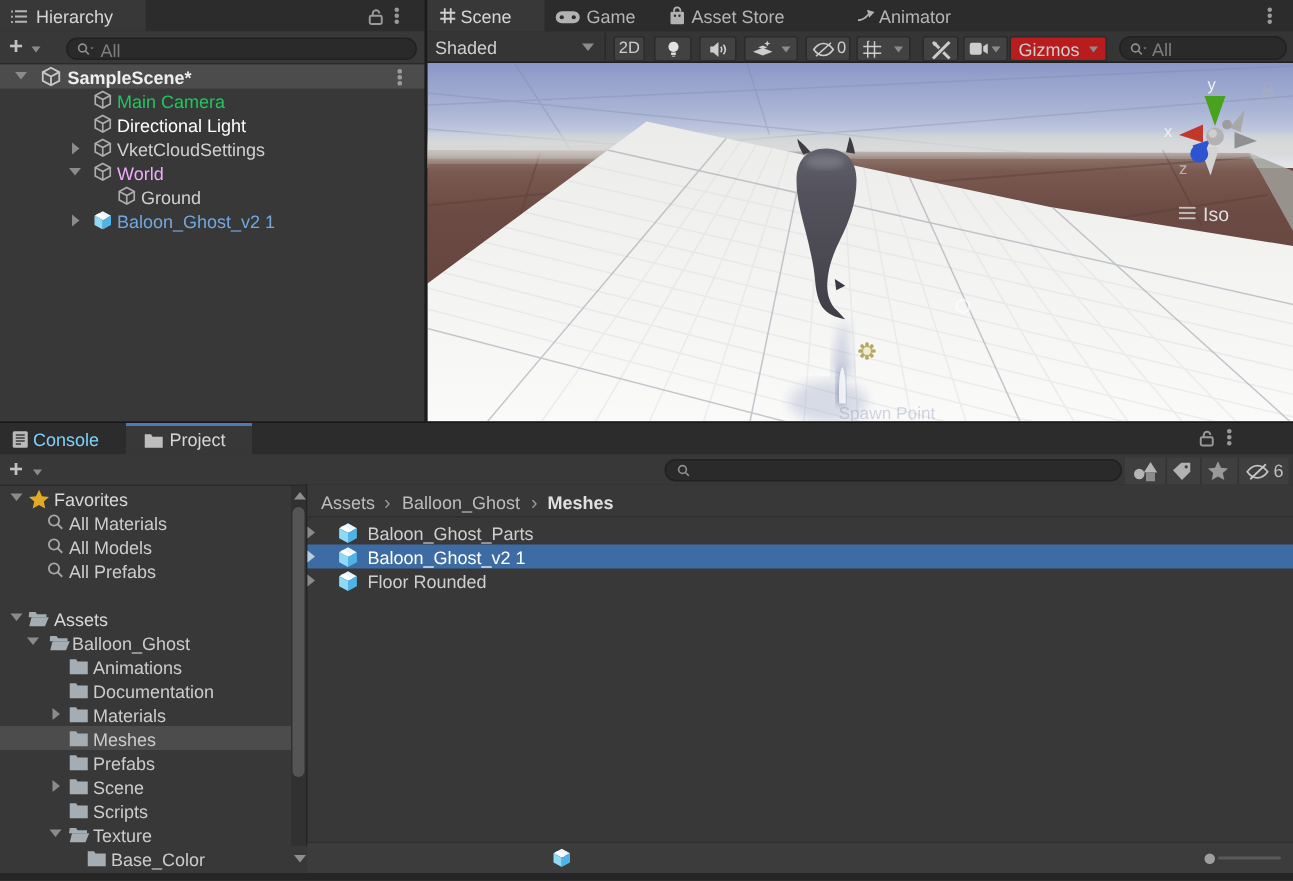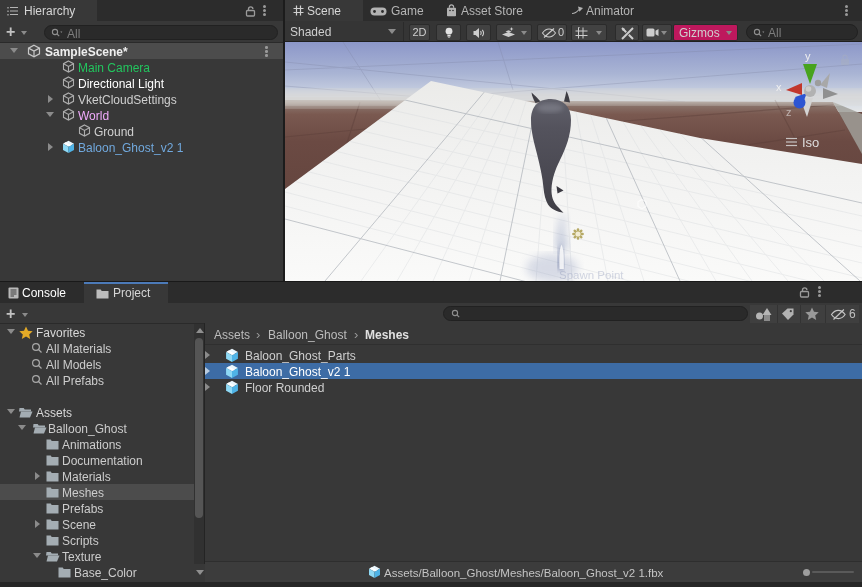--- a/index.html
+++ b/index.html
@@ -171,21 +171,21 @@
         <path d="M1 1l2.5 0.4L3.9 3.9 1.4 3.5z" fill="#cdcdcd"></path>
       </svg>
     </div>
   <div class="tbtn" style="left:357px;width:30px">
       <svg style="position:absolute;left:3px;top:3px" width="13" height="9" viewBox="0 0 13 9">
         <rect x="0.5" y="0.5" width="8" height="8" rx="1.5" fill="#cdcdcd"></rect>
         <path d="M9.5 2.8L12.5 1v7L9.5 6.2z" fill="#cdcdcd"></path>
       </svg>
       <div class="exp" style="left:18px;top:6px;border-left-width:3.5px;border-right-width:3.5px;border-top-width:4.5px"></div>
     </div>
-  <div class="a" style="left:388px;top:24px;width:65px;height:17px;background:#be185d;border:1px solid #2b2b2b;border-radius:2px">
+  <div class="a" style="left:388px;top:24px;width:65px;height:17px;background:#b91c1c;border:1px solid #2b2b2b;border-radius:2px">
       <div class="txt" style="left:5px;top:1px;color:#cfcfcf">Gizmos</div>
       <div class="exp" style="left:52px;top:6px;border-left-width:3.5px;border-right-width:3.5px;border-top-width:4.5px"></div>
     </div>
   <div class="pill" style="left:461px;top:24px;width:112px;height:16px;border-radius:8px"></div>
   <svg class="a" style="left:468px;top:28px" width="13" height="10" viewBox="0 0 13 10">
       <circle cx="4" cy="4" r="2.6" fill="none" stroke="#8f8f8f" stroke-width="1.1"></circle>
       <path d="M6 6l2.2 2.2" stroke="#8f8f8f" stroke-width="1.1"></path>
       <path d="M9.3 3.6h2l-1 1.3z" fill="#8f8f8f"></path>
     </svg>
   <div class="txt ph" style="left:483px;top:26px">All</div>
@@ -348,21 +348,21 @@
 </div>
 
 <div class="a" style="left:0;top:281px;width:862px;height:1px;background:#191919"></div>
 <div class="a" style="left:0;top:282px;width:862px;height:305px;background:#383838">
   <div class="a" style="left:0;top:0;width:862px;height:21px;background:#2c2c2c"></div>
   <div class="tab" style="left:84px;width:84px;border-top:2px solid #4c7ab8"></div>
   <svg class="a" style="left:8px;top:5px" width="11" height="12" viewBox="0 0 11 12">
       <rect x="0.5" y="0.5" width="10" height="11" rx="1" fill="#b9b9b9"></rect>
       <path d="M2.5 3h6M2.5 5h6M2.5 7h6M2.5 9h3.5" stroke="#3a3a3a" stroke-width="1"></path>
     </svg>
-  <div class="txt" style="left:22px;top:4px;color:#ffffff">Console</div>
+  <div class="txt" style="left:22px;top:4px;color:#7dd3fc">Console</div>
   <svg class="a" style="left:96px;top:6px" width="13" height="11" viewBox="0 0 13 11">
       <path d="M0.5 1.5h4.2l1 1.6h6.8v7.4h-12z" fill="#bdbdbd"></path>
     </svg>
   <div class="txt tl" style="left:113px;top:4px">Project</div>
   <svg class="a" style="left:799px;top:4px" width="11" height="12" viewBox="0 0 11 12">
       <rect x="1.5" y="5.5" width="8" height="5.5" rx="1" fill="none" stroke="#9a9a9a" stroke-width="1.3"></rect>
       <path d="M3.5 5.5V4a2.2 2.2 0 0 1 4.4 0" fill="none" stroke="#9a9a9a" stroke-width="1.3"></path>
     </svg>
   <div class="a" style="left:818px;top:4px">
       <div class="vd"></div>
@@ -512,17 +512,16 @@
     </svg>
   <div class="txt" style="left:245px;top:99px;color:#cfcfcf">Floor Rounded</div>
 
   <div class="a" style="left:205px;top:279px;width:657px;height:21px;background:#3c3c3c;border-top:1px solid #2e2e2e"></div>
   <svg class="a" style="left:368px;top:283px" width="13" height="13" viewBox="0 0 13 13">
       <path d="M6.5 0.8L12 3.8L6.5 6.8L1 3.8z" fill="#e9f6fd"></path>
       <path d="M1 3.8L6.5 6.8V13L1 10z" fill="#8ed9f5"></path>
       <path d="M12 3.8L6.5 6.8V13L12 10z" fill="#4fb3e6"></path>
       <path d="M3.7 2.3l5.4 3-1.9 1 -5.4-3z" fill="#fff"></path>
     </svg>
-  <div class="txt" style="left:384px;top:285px;font-size:11.5px;color:#c4c4c4">Assets/Balloon_Ghost/Meshes/Baloon_Ghost_v2 1.fbx</div>
   <div class="a" style="left:803px;top:287px;width:7px;height:7px;border-radius:50%;background:#9e9e9e"></div>
   <div class="a" style="left:812px;top:289px;width:42px;height:2px;background:#5a5a5a;border-radius:1px"></div>
   <div class="a" style="left:0;top:300px;width:862px;height:5px;background:#262626"></div>
 </div>
 
 </body></html>

